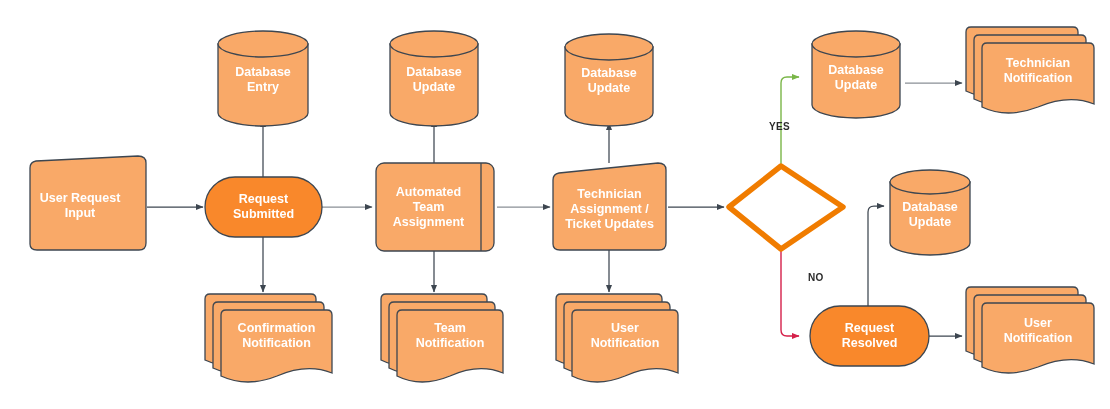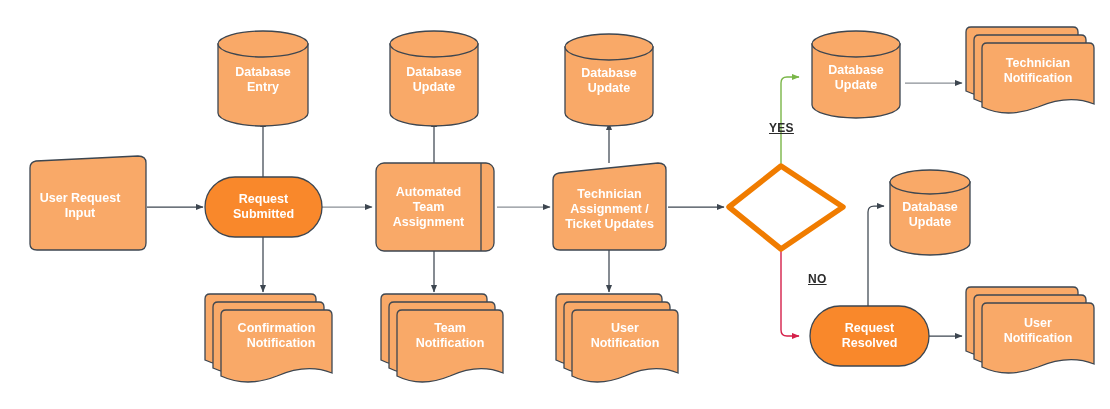--- a/index.html
+++ b/index.html
@@ -14,25 +14,24 @@
     font-weight:bold;
     font-size:12.5px;
     line-height:15px;
     pointer-events:none;
     white-space:pre-line;
   }
   .node-label.dark{color:#3d4650;font-weight:normal;font-size:13px;}
   .edge-label{
     position:absolute;
     color:#2b2b2b;
-    font-size:12px;
+    font-size:10px;
     font-weight:bold;
     letter-spacing:.3px;
     white-space:nowrap;
-    text-decoration:underline;
   }
 </style>
 </head>
 <body>
 
 <div id="canvas">
 
   <svg class="layer" viewBox="0 0 1110 409" xmlns="http://www.w3.org/2000/svg">
     <defs>
       <marker id="arw" markerWidth="9" markerHeight="9" refX="7.4" refY="3.2" orient="auto" markerUnits="userSpaceOnUse">
@@ -139,21 +138,21 @@
       </g>
     </g>
   </svg>
 
   <div class="node-label" style="left:30px;  top:161px; width:100px; height:89px;">User Request
 Input</div>
   <div class="node-label" style="left:205px; top:177px; width:117px; height:60px;">Request
 Submitted</div>
   <div class="node-label" style="left:218px; top:50px;  width:90px;  height:60px;">Database
 Entry</div>
-  <div class="node-label" style="left:221px; top:313px; width:111px; height:46px;text-align:right;">Confirmation
+  <div class="node-label" style="left:221px; top:313px; width:111px; height:46px;">Confirmation
 Notification</div>
   <div class="node-label" style="left:376px; top:163px; width:105px; height:88px;border-radius:30px;">Automated
 Team
 Assignment</div>
   <div class="node-label" style="left:390px; top:50px;  width:88px;  height:60px;">Database
 Update</div>
   <div class="node-label" style="left:397px; top:313px; width:106px; height:46px;">Team
 Notification</div>
   <div class="node-label" style="left:553px; top:170px; width:113px; height:78px;">Technician
 Assignment /

